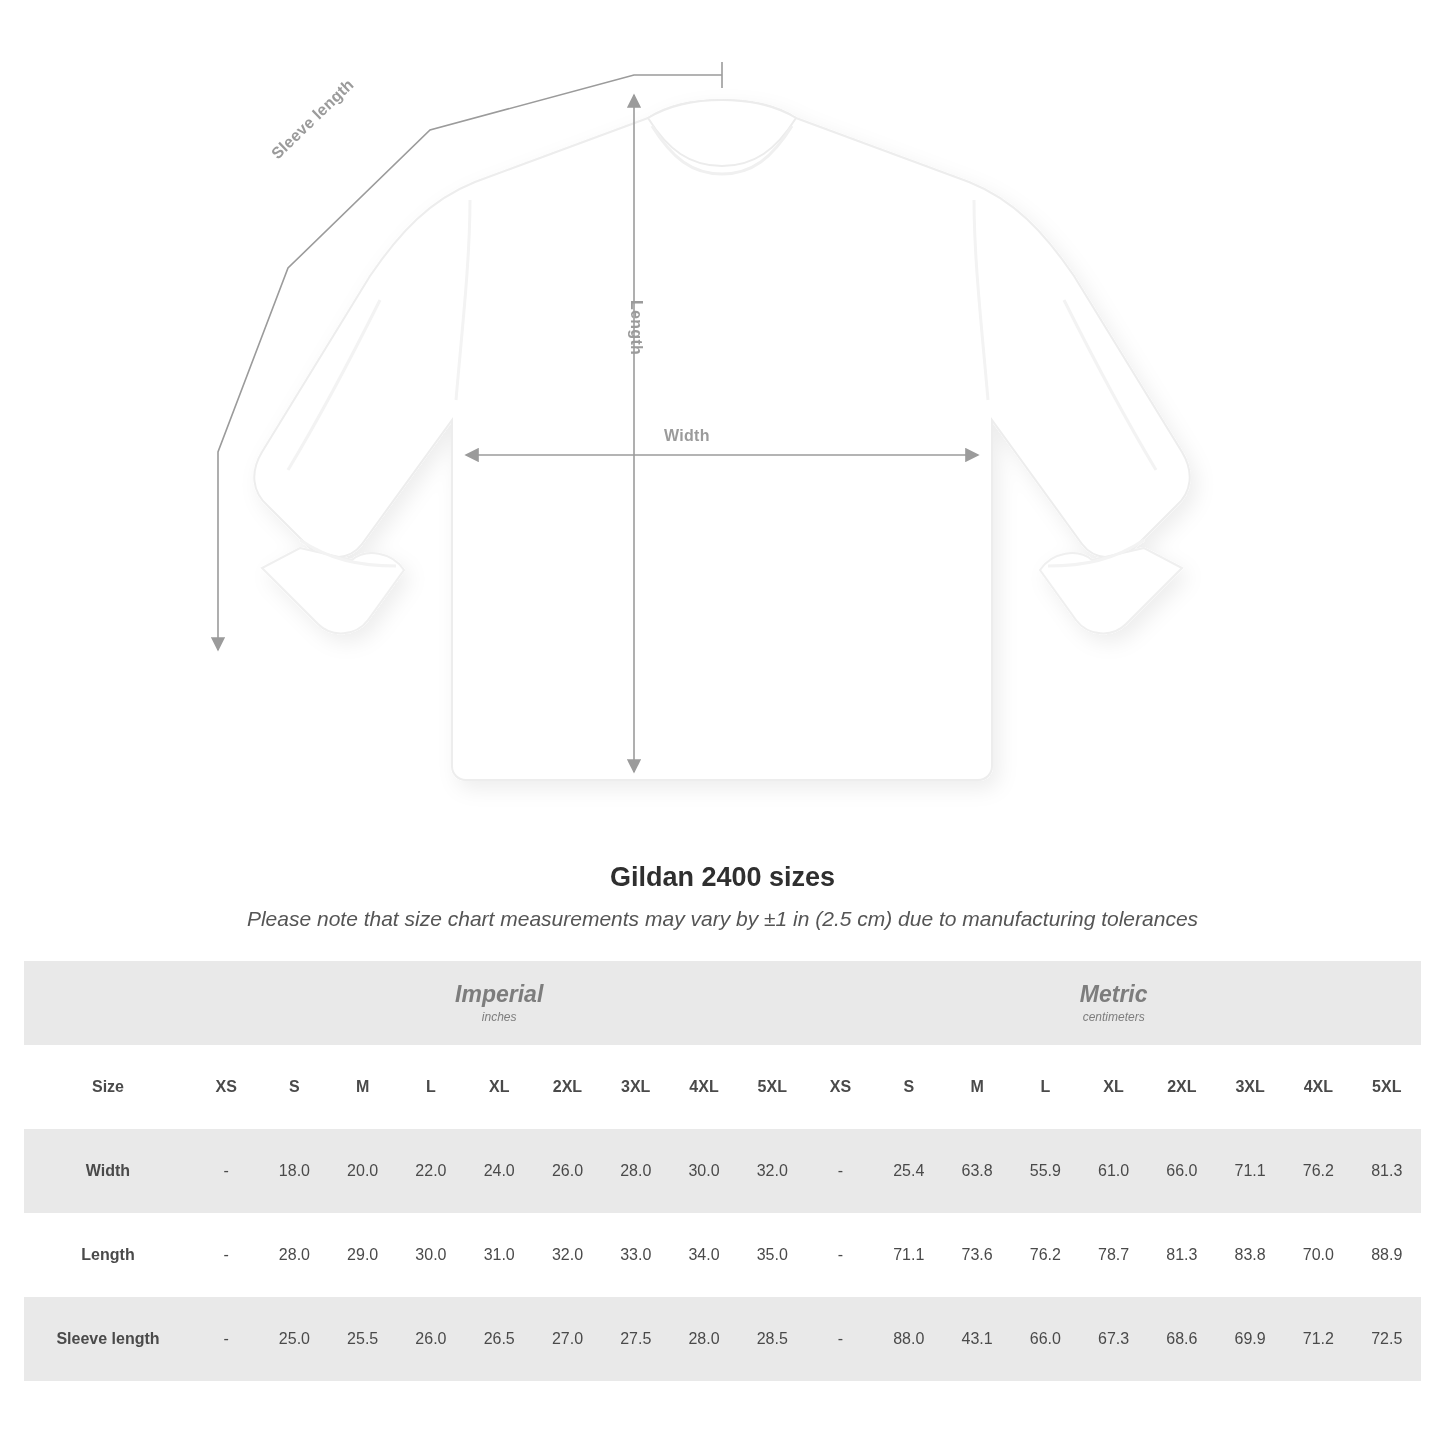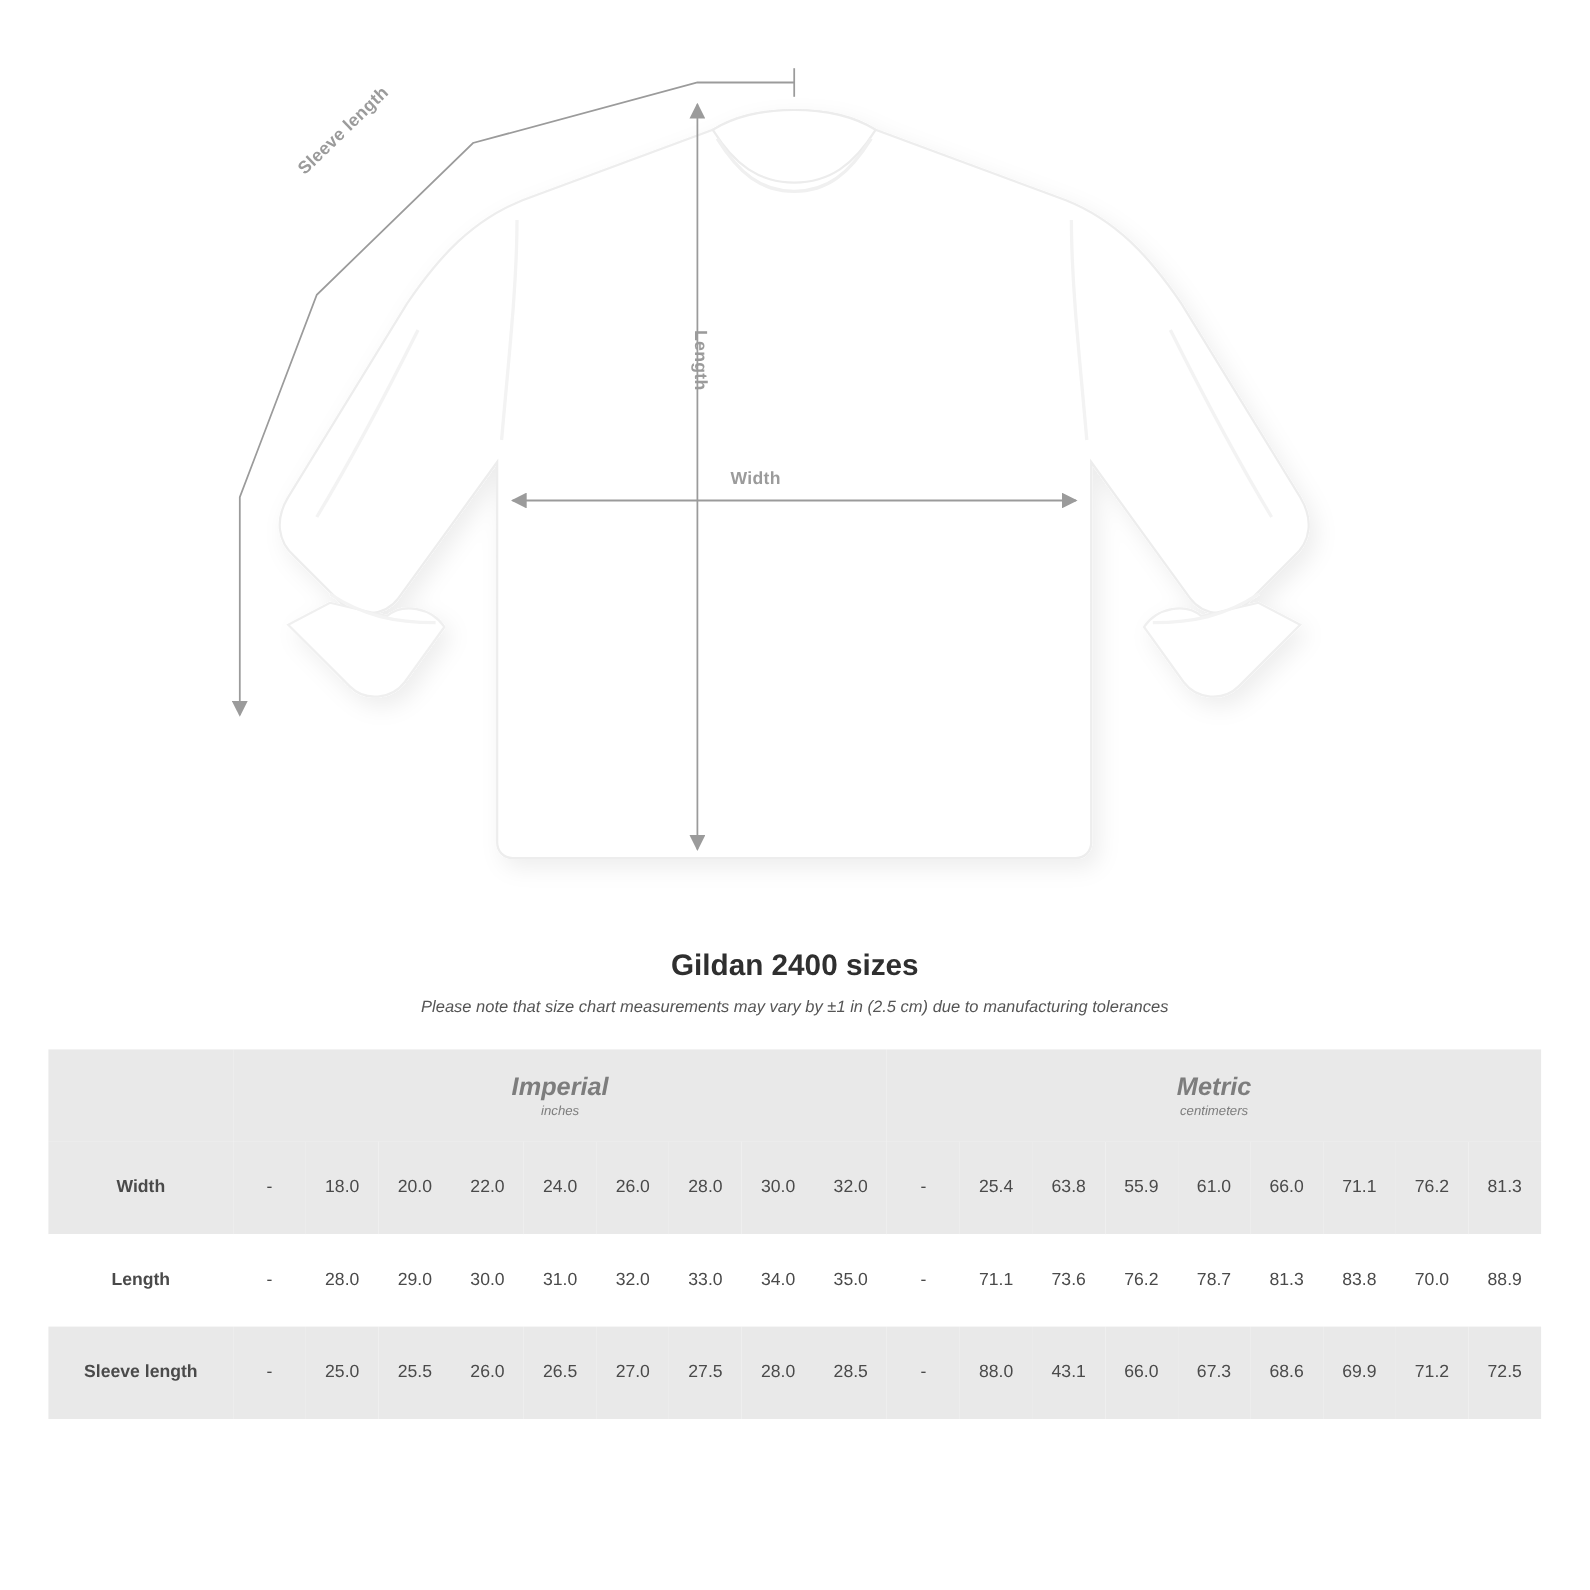--- a/index.html
+++ b/index.html
@@ -61,30 +61,30 @@
     text-align: center;
     margin-top: 32px;
   }
   .chart-title {
     font-size: 27px;
     font-weight: bold;
     color: #2f2f2f;
     margin: 0 0 14px 0;
   }
   .chart-note {
-    font-size: 15px;
+    font-size: 21px;
     font-style: italic;
     color: #555555;
     margin: 0;
   }
 
   
   .table-wrap {
     margin-top: 30px;
-    padding: 0 44px;
+    padding: 0 24px;
     box-sizing: border-box;
   }
   table.size-table {
     border-collapse: collapse;
     width: 100%;
     table-layout: fixed;
   }
   table.size-table td, table.size-table th {
     text-align: center;
     font-size: 16px;
@@ -229,20 +229,41 @@
           <td class="unit-head" colspan="9">
             <div class="unit-main">Imperial</div>
             <div class="unit-sub">inches</div>
           </td>
           <td class="unit-head" colspan="9">
             <div class="unit-main">Metric</div>
             <div class="unit-sub">centimeters</div>
           </td>
         </tr>
 
+        <tr class="hdr-row">
+          <td>Size</td>
+          <td>XS</td>
+          <td>S</td>
+          <td>M</td>
+          <td>L</td>
+          <td>XL</td>
+          <td>2XL</td>
+          <td>3XL</td>
+          <td>4XL</td>
+          <td>5XL</td>
+          <td>XS</td>
+          <td>S</td>
+          <td>M</td>
+          <td>L</td>
+          <td>XL</td>
+          <td>2XL</td>
+          <td>3XL</td>
+          <td>4XL</td>
+          <td>5XL</td>
+        </tr>
 
         <tr class="row-shaded">
           <td class="row-head">Width</td>
           <td>-</td>
           <td>18.0</td>
           <td>20.0</td>
           <td>22.0</td>
           <td>24.0</td>
           <td>26.0</td>
           <td>28.0</td>

